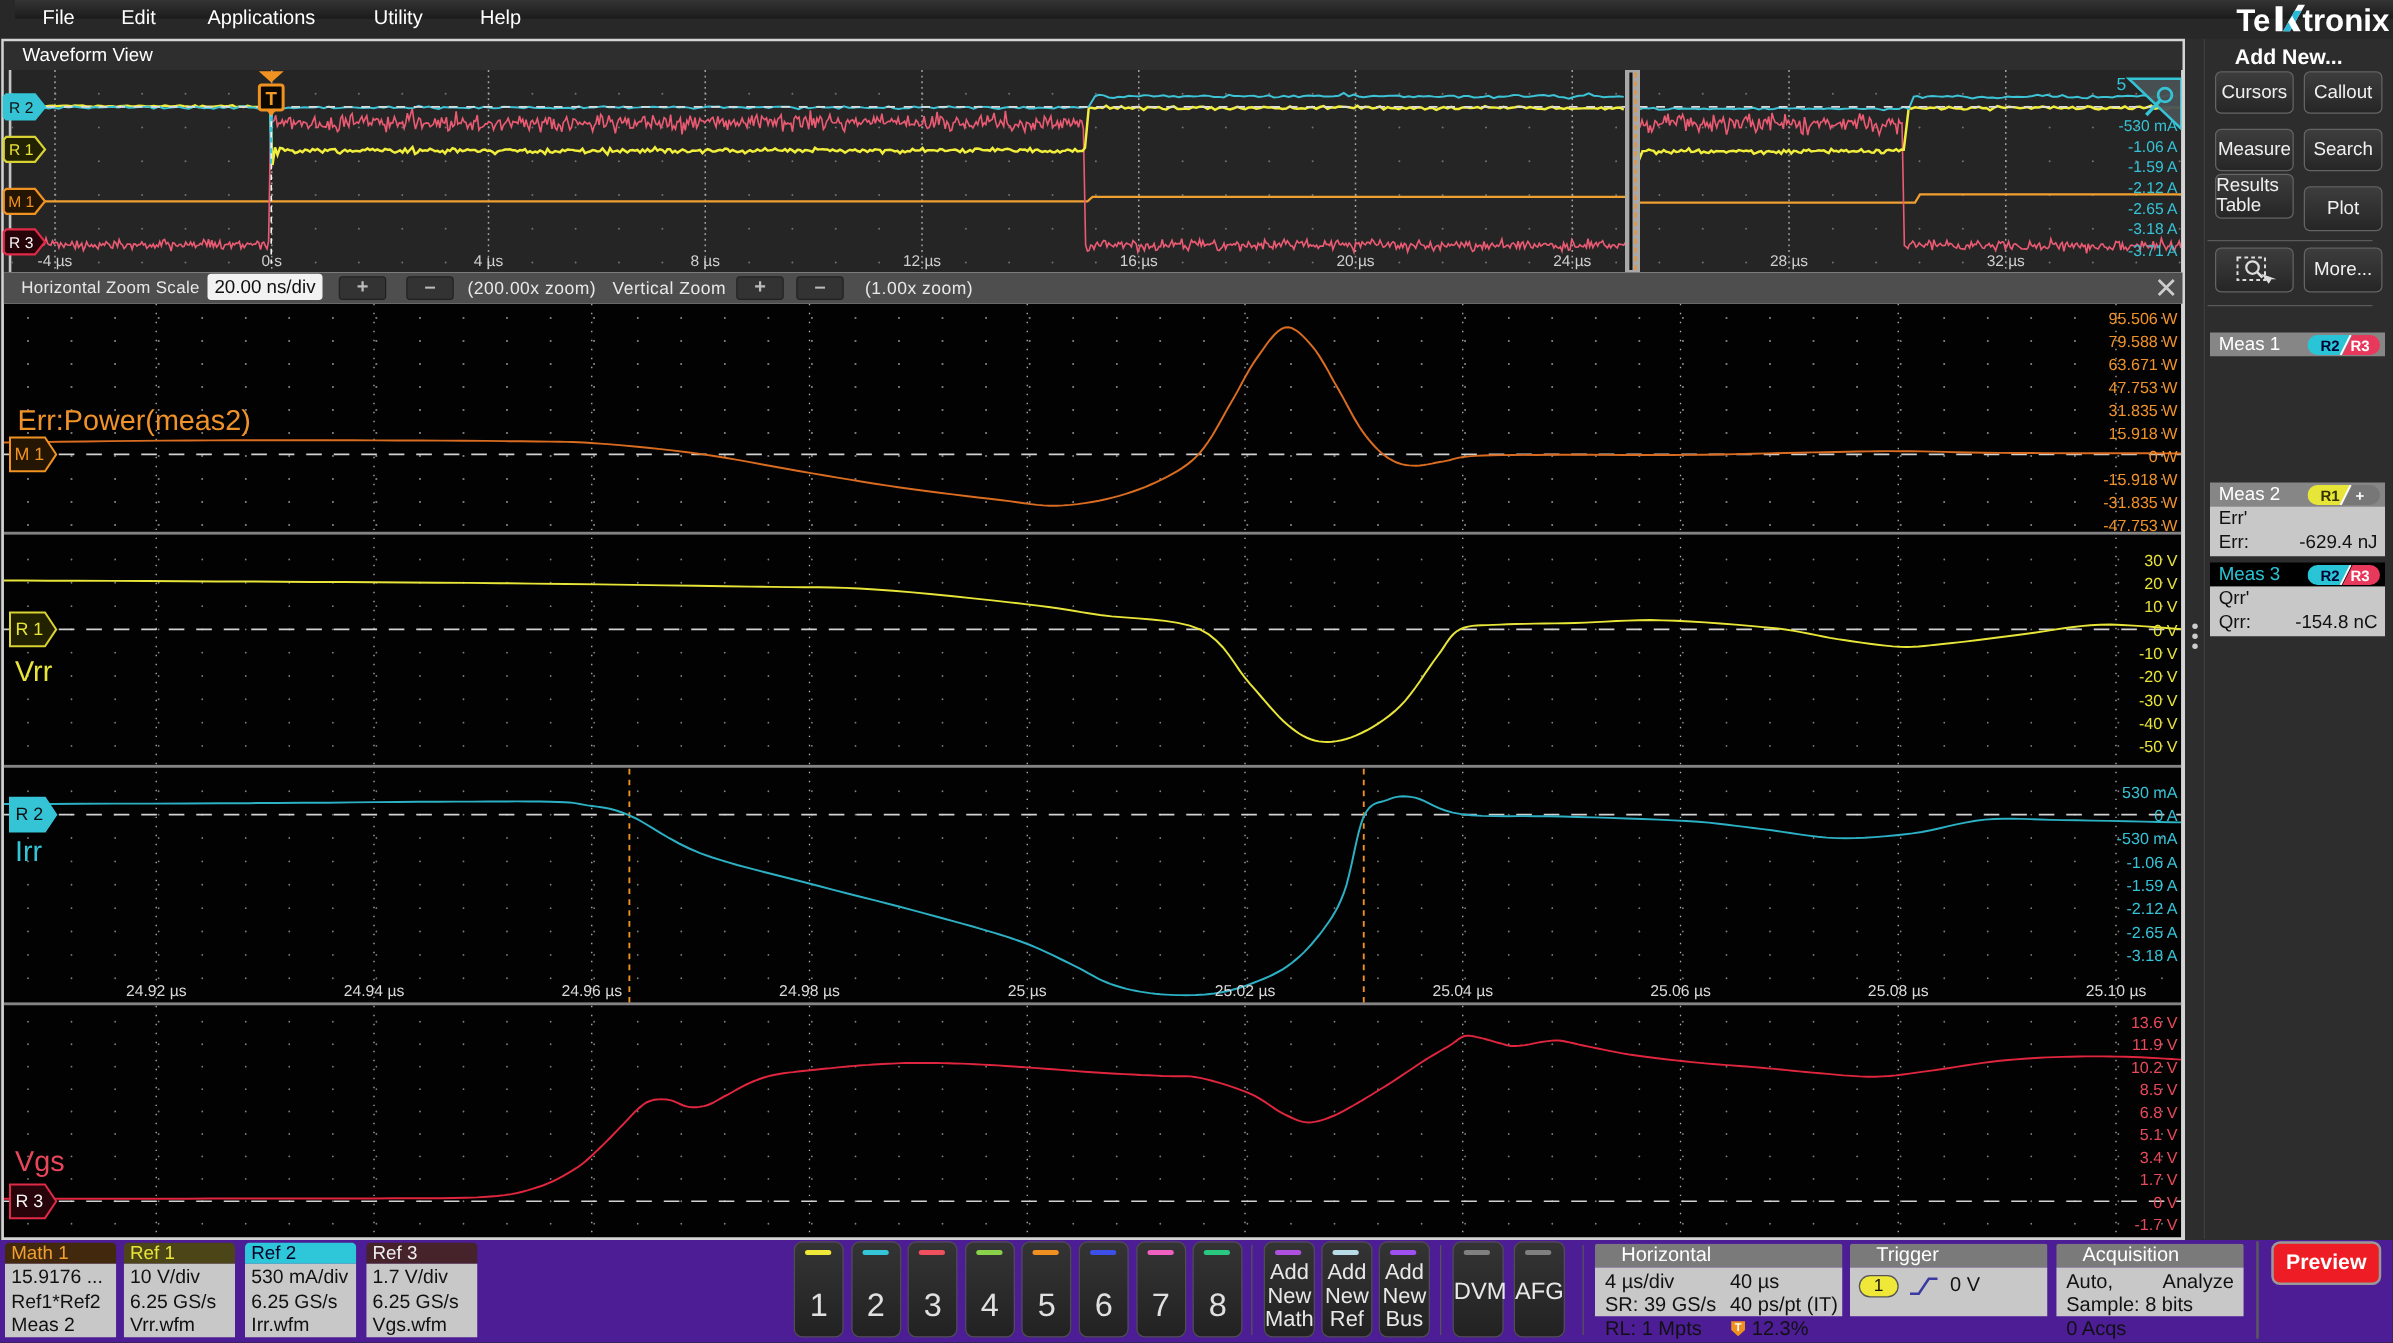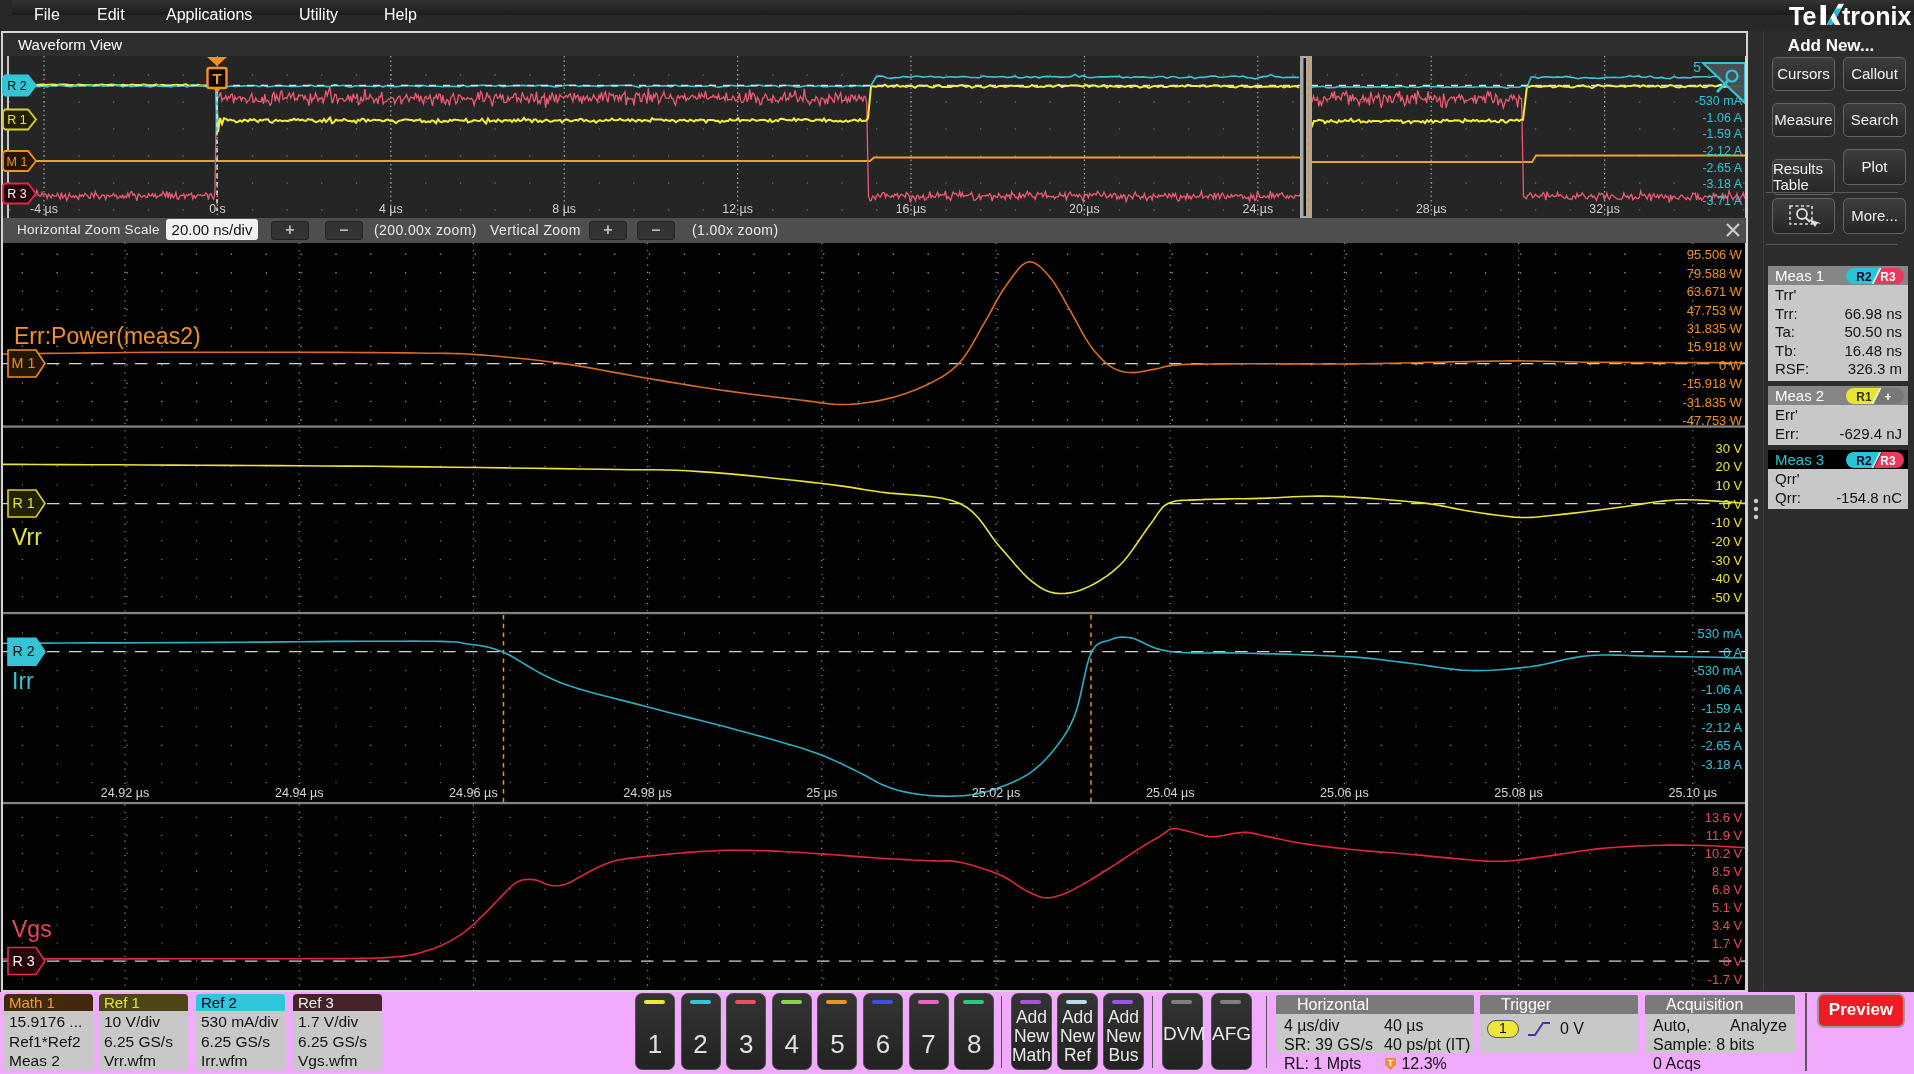--- a/index.html
+++ b/index.html
@@ -9,21 +9,21 @@
 #titlebar{position:absolute;left:3px;top:33px;width:1743px;height:23px;background:#2e2e2e;color:#fff;font-size:15px;line-height:23px;padding-left:15px}
 #zoombar{position:absolute;left:3px;top:218px;width:1743px;height:25px;background:#4e4e4e;color:#e8e8e8;font-size:15px}
 .zbtn{position:absolute;top:3px;width:38px;height:19px;background:#333;border:1px solid #222;border-radius:3px;color:#bbb;text-align:center;line-height:16px;font-size:16px;font-weight:bold}
 #sidebar{position:absolute;left:1748px;top:31px;width:166px;height:1043px;background:#2d2d2d}
 .sbtn{position:absolute;background:linear-gradient(#3d3d3d,#262626);border:1px solid #646464;border-radius:5px;color:#f0f0f0;font-size:15px;display:flex;align-items:center;justify-content:center;text-align:left;line-height:1.1}
 .meascard{position:absolute;left:20px;width:140px}
 .meashdr{height:19px;font-size:15px;color:#fff;padding-left:7px;line-height:19px;position:relative}
 .measbody{background:#c8c8c8;color:#111;font-size:15px;padding:1px 6px 2px 7px}
 .mrow{height:18.5px;line-height:18.5px;position:relative}
 .mrow .v{position:absolute;right:0px;top:0}
-#bottombar{position:absolute;left:0;top:992px;width:1914px;height:82px;background:#f0abfc}
+#bottombar{position:absolute;left:0;top:992px;width:1914px;height:82px;background:#4c1d95}
 .wfbadge{position:absolute;top:2px;width:89px;height:76px;border-radius:4px 4px 0 0;overflow:hidden}
 .wfhdr{height:17px;font-size:15px;padding-left:5px;line-height:17px}
 .wfbody{background:#c8c8c8;color:#111;font-size:15.5px;height:59px;padding:1px 0 0 5px;line-height:19.6px}
 .chbtn{position:absolute;top:1px;width:40px;height:77px;background:linear-gradient(#343434,#222);border:1.5px solid #4e4e4e;border-radius:7px;color:#e0e0e0;font-size:26px;text-align:center;line-height:100px}
 .chbar{position:absolute;left:8px;top:6px;width:21px;height:3.5px;border-radius:2px}
 .addbtn{position:absolute;top:1px;width:41px;height:77px;background:linear-gradient(#343434,#222);border:1.5px solid #4e4e4e;border-radius:7px;color:#e8e8e8;font-size:17.5px;text-align:center;line-height:19px;padding-top:14px}
 .panelbox{position:absolute;top:3px;height:76px;border-radius:2px;overflow:hidden}
 .phdr{height:19px;background:#7a7a7a;color:#fff;font-size:16px;padding-left:21px;line-height:19px}
 .pbody{background:#c8c8c8;color:#111;font-size:16px;height:39px;position:relative}
 .pbody div{position:absolute;white-space:nowrap}
@@ -202,48 +202,41 @@
     <circle cx="4" cy="13" r="2.2" fill="#ccc"></circle>
     <circle cx="4" cy="21" r="2.2" fill="#ccc"></circle>
   </svg>
 <div id="sidebar">
     <div class="abs" style="left:15px;top:0px;width:1px;height:960px;background:#3e3e3e"></div>
     <div class="abs" style="left:0;top:5px;width:166px;text-align:center;color:#fff;font-weight:bold;font-size:17px">Add New...</div>
     <div class="sbtn" style="left:24px;top:26px;width:63px;height:34px">Cursors</div>
     <div class="sbtn" style="left:95px;top:26px;width:63px;height:34px">Callout</div>
     <div class="sbtn" style="left:24px;top:72px;width:63px;height:34px">Measure</div>
     <div class="sbtn" style="left:95px;top:72px;width:63px;height:34px">Search</div>
-    <div class="sbtn" style="left:24px;top:128px;width:63px;height:36px">Results Table</div>
+    <div class="sbtn" style="left:24px;top:108px;width:63px;height:36px">Results Table</div>
     <div class="sbtn" style="left:95px;top:118px;width:63px;height:36px">Plot</div>
     <div class="abs" style="left:18px;top:161px;width:132px;height:1px;background:#5a5a5a"></div>
     <div class="sbtn" style="left:24px;top:167px;width:63px;height:36px">
       <svg width="34" height="28" viewBox="0 0 34 28">
         <rect x="3" y="4" width="22" height="18" fill="none" stroke="#ddd" stroke-width="1.6" stroke-dasharray="3 2.5"></rect>
         <circle cx="15" cy="12" r="5" fill="none" stroke="#ddd" stroke-width="1.8"></circle>
         <path d="M18.5 15.5L23 20" stroke="#ddd" stroke-width="2"></path>
         <path d="M22 17l6 8 2.2-3.6 4 0z" fill="#ddd"></path>
       </svg>
     </div>
     <div class="sbtn" style="left:95px;top:167px;width:63px;height:36px">More...</div>
     <div class="abs" style="left:18px;top:213px;width:132px;height:1px;background:#5a5a5a"></div>
     <div class="meascard" style="top:235px">
       <div class="meashdr" style="background:#868686">Meas 1<svg width="58" height="16" style="position:absolute;right:4px;top:2px">
           <path d="M8 0H34L26 16H8A8 8 0 0 1 8 0Z" fill="#29c5d6"></path>
           <path d="M36 0H50A8 8 0 0 1 50 16H28Z" fill="#e8385c"></path>
           <path d="M34.5 0L26.5 16" stroke="#fff" stroke-width="1.5"></path>
           <text x="18" y="12.5" font-size="12" font-weight="bold" fill="#003" text-anchor="middle" font-family="Liberation Sans,sans-serif">R2</text>
           <text x="42" y="12.5" font-size="12" font-weight="bold" fill="#fff" text-anchor="middle" font-family="Liberation Sans,sans-serif">R3</text>
         </svg></div>
-      <div class="measbody">
-        <div class="mrow">Trr'</div>
-        <div class="mrow">Trr:<span class="v">66.98 ns</span></div>
-        <div class="mrow">Ta:<span class="v">50.50 ns</span></div>
-        <div class="mrow">Tb:<span class="v">16.48 ns</span></div>
-        <div class="mrow">RSF:<span class="v">326.3 m</span></div>
-      </div>
     </div>
     <div class="meascard" style="top:355px">
       <div class="meashdr" style="background:#868686">Meas 2<svg width="58" height="16" style="position:absolute;right:4px;top:2px">
           <path d="M8 0H34L26 16H8A8 8 0 0 1 8 0Z" fill="#e8e539"></path>
           <path d="M36 0H50A8 8 0 0 1 50 16H28Z" fill="#777"></path>
           <path d="M34.5 0L26.5 16" stroke="#fff" stroke-width="1.5"></path>
           <text x="18" y="12.5" font-size="12" font-weight="bold" fill="#330" text-anchor="middle" font-family="Liberation Sans,sans-serif">R1</text>
           <text x="42" y="12.5" font-size="12" font-weight="bold" fill="#fff" text-anchor="middle" font-family="Liberation Sans,sans-serif">+</text>
         </svg></div>
       <div class="measbody">

